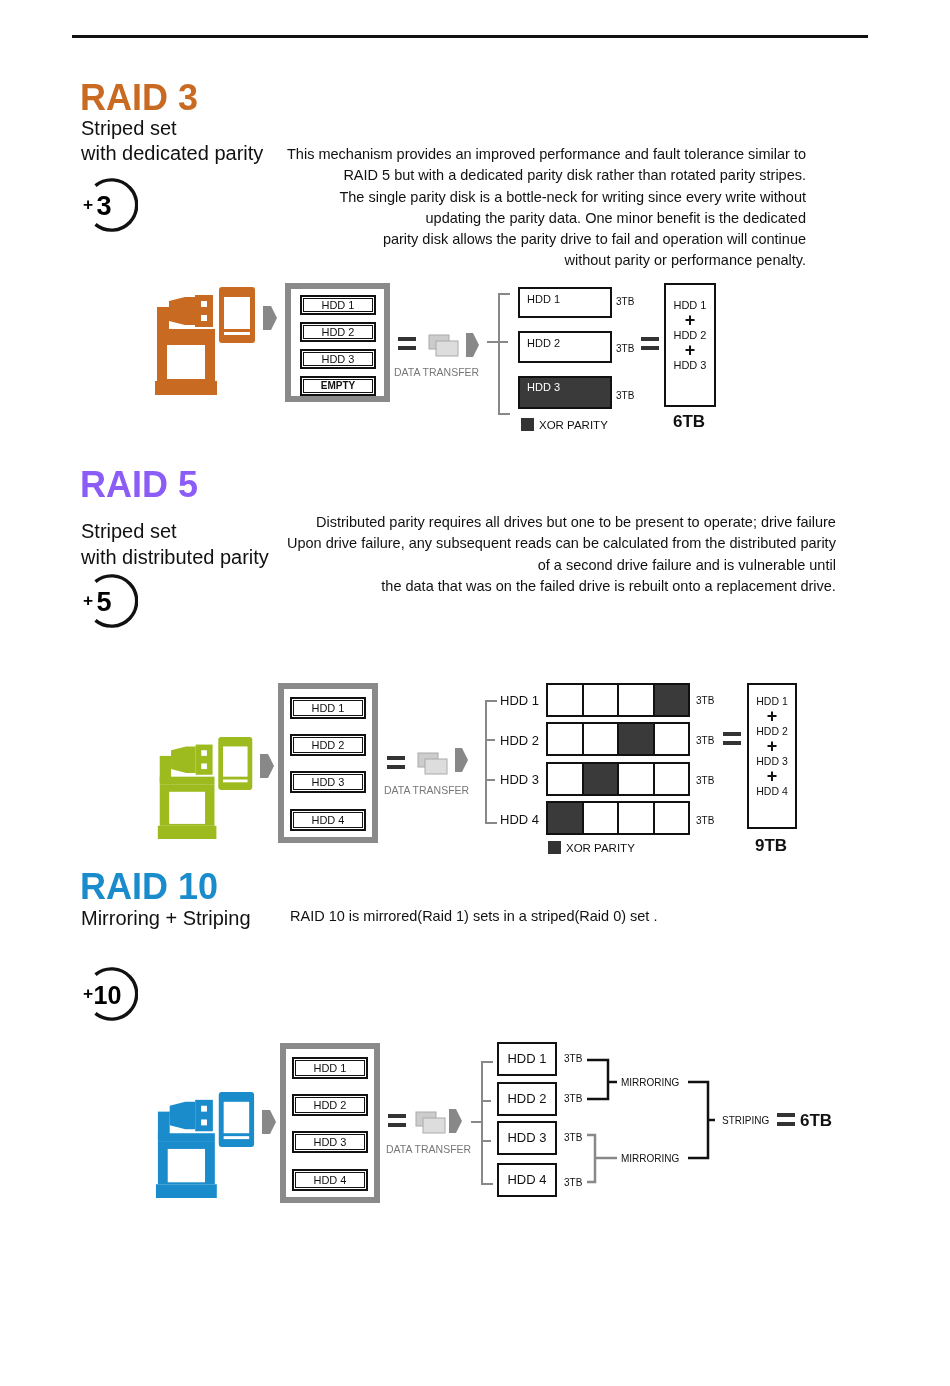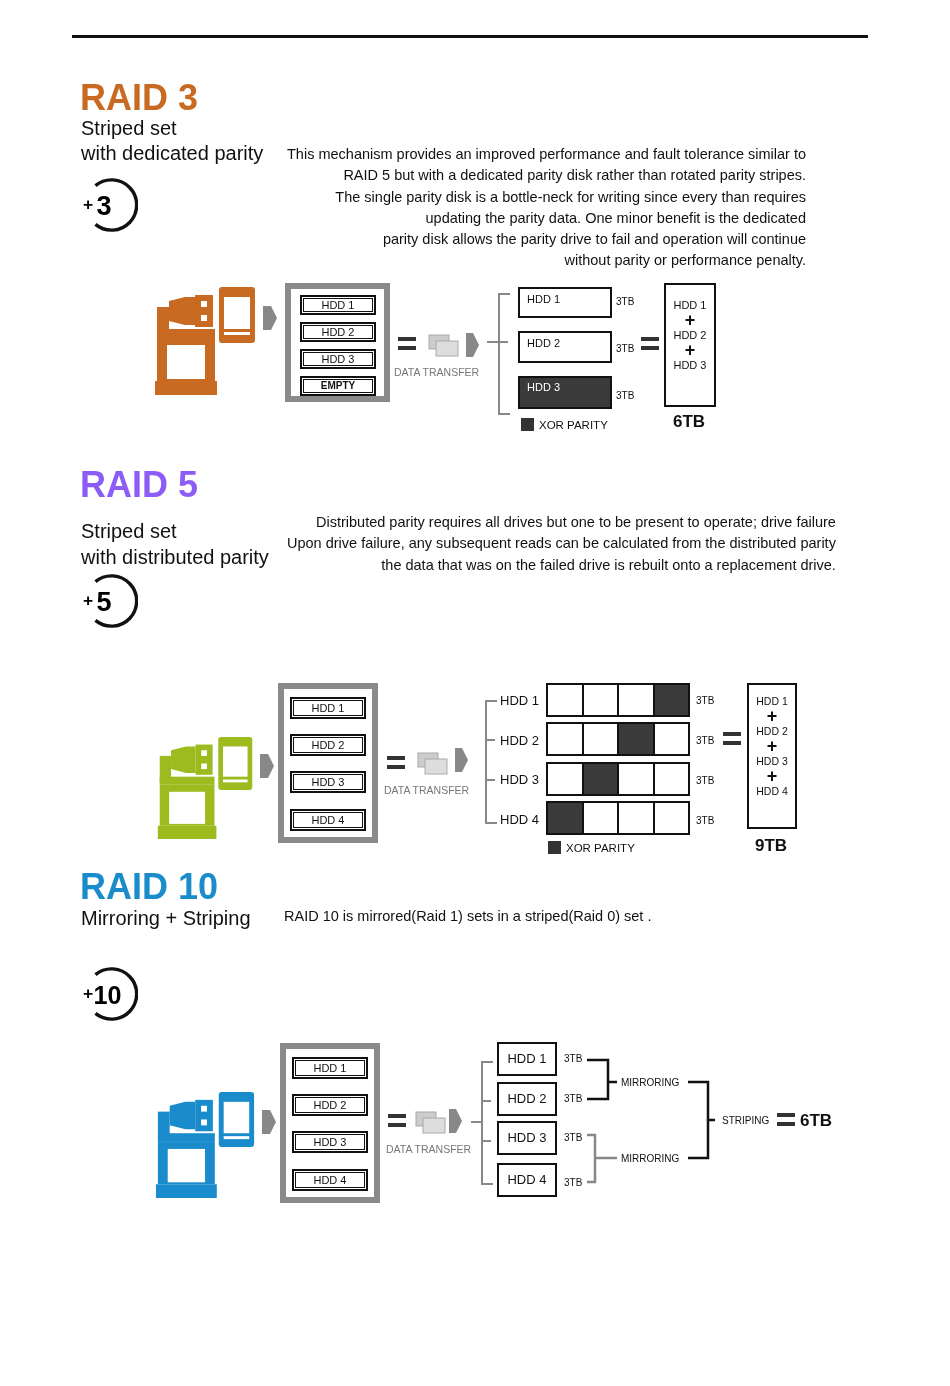--- a/index.html
+++ b/index.html
@@ -37,21 +37,21 @@
   <div class="abs sub" style="left:81px;top:116px">Striped set</div>
   <div class="abs sub" style="left:81px;top:141px">with dedicated parity</div>
   <svg class="abs badge" style="left:80px;top:176px" viewBox="0 0 60 60">
     <path d="M16 10 A26 26 0 1 1 16 50" fill="none" stroke="#111" stroke-width="3.5"></path>
     <text x="3" y="35" font-size="18" font-weight="bold" font-family="Liberation Sans, sans-serif">+</text>
     <text x="17" y="40" font-size="28" font-weight="bold" font-family="Liberation Sans, sans-serif">3</text>
   </svg>
   <div class="abs desc" style="left:287px;top:144px">
     <div>This mechanism provides an improved performance and fault tolerance similar to</div>
     <div>RAID 5 but with a dedicated parity disk rather than rotated parity stripes.</div>
-    <div>The single parity disk is a bottle-neck for writing since every than requires</div>
+    <div>The single parity disk is a bottle-neck for writing since every write without</div>
     <div>updating the parity data. One minor benefit is the dedicated</div>
     <div>parity disk allows the parity drive to fail and operation will continue</div>
     <div>without parity or performance penalty.</div>
   </div>
 
   <svg class="abs" style="left:155px;top:287px" width="102" height="108" viewBox="0 0 102 108">
     <g fill="#c96a22">
       <rect x="2" y="20" width="12" height="28"></rect>
       <rect x="2" y="42" width="58" height="8"></rect>
       <rect x="2" y="50" width="58" height="44"></rect>
@@ -118,20 +118,21 @@
   <div class="abs sub" style="left:81px;top:519px">Striped set</div>
   <div class="abs sub" style="left:81px;top:545px">with distributed parity</div>
   <svg class="abs badge" style="left:80px;top:572px" viewBox="0 0 60 60">
     <path d="M16 10 A26 26 0 1 1 16 50" fill="none" stroke="#111" stroke-width="3.5"></path>
     <text x="3" y="35" font-size="18" font-weight="bold" font-family="Liberation Sans, sans-serif">+</text>
     <text x="17" y="40" font-size="28" font-weight="bold" font-family="Liberation Sans, sans-serif">5</text>
   </svg>
   <div class="abs desc" style="left:287px;top:512px">
     <div>Distributed parity requires all drives but one to be present to operate; drive failure</div>
     <div>Upon drive failure, any subsequent reads can be calculated from the distributed parity</div>
+    <div>of a second drive failure and is vulnerable until</div>
     <div>the data that was on the failed drive is rebuilt onto a replacement drive.</div>
   </div>
 
   <svg class="abs" style="left:155px;top:737px" width="102" height="102" viewBox="0 0 102 108">
     <g fill="#9dbb1f">
       <rect x="2" y="20" width="12" height="28"></rect>
       <rect x="2" y="42" width="58" height="8"></rect>
       <rect x="2" y="50" width="58" height="44"></rect>
       <rect x="0" y="94" width="62" height="14"></rect>
       <rect x="14" y="20" width="14" height="6"></rect>
@@ -218,21 +219,21 @@
     <div class="plus">+</div>
     <div>HDD 4</div>
   </div>
   <div class="abs big" style="left:755px;top:836px">9TB</div>
   <div class="abs xor" style="left:548px;top:841px"><span class="xor-sq"></span><span>XOR PARITY</span></div>
 </div>
 
 <div>
   <div class="abs title" style="left:80px;top:869px;color:#1a8ccc">RAID 10</div>
   <div class="abs sub" style="left:81px;top:906px">Mirroring + Striping</div>
-  <div class="abs desc" style="left:284px;top:906px">RAID 10 is mirrored(Raid 1) sets in a striped(Raid 0) set .</div>
+  <div class="abs desc" style="left:290px;top:906px">RAID 10 is mirrored(Raid 1) sets in a striped(Raid 0) set .</div>
   <svg class="abs badge" style="left:80px;top:965px" viewBox="0 0 60 60">
     <path d="M16 10 A26 26 0 1 1 16 50" fill="none" stroke="#111" stroke-width="3.5"></path>
     <text x="3" y="35" font-size="18" font-weight="bold" font-family="Liberation Sans, sans-serif">+</text>
     <text x="14" y="40" font-size="26" font-weight="bold" font-family="Liberation Sans, sans-serif">10</text>
   </svg>
 
   <svg class="abs" style="left:155px;top:1092px" width="102" height="106" viewBox="0 0 102 108">
     <g fill="#1a8ccc">
       <rect x="2" y="20" width="12" height="28"></rect>
       <rect x="2" y="42" width="58" height="8"></rect>

